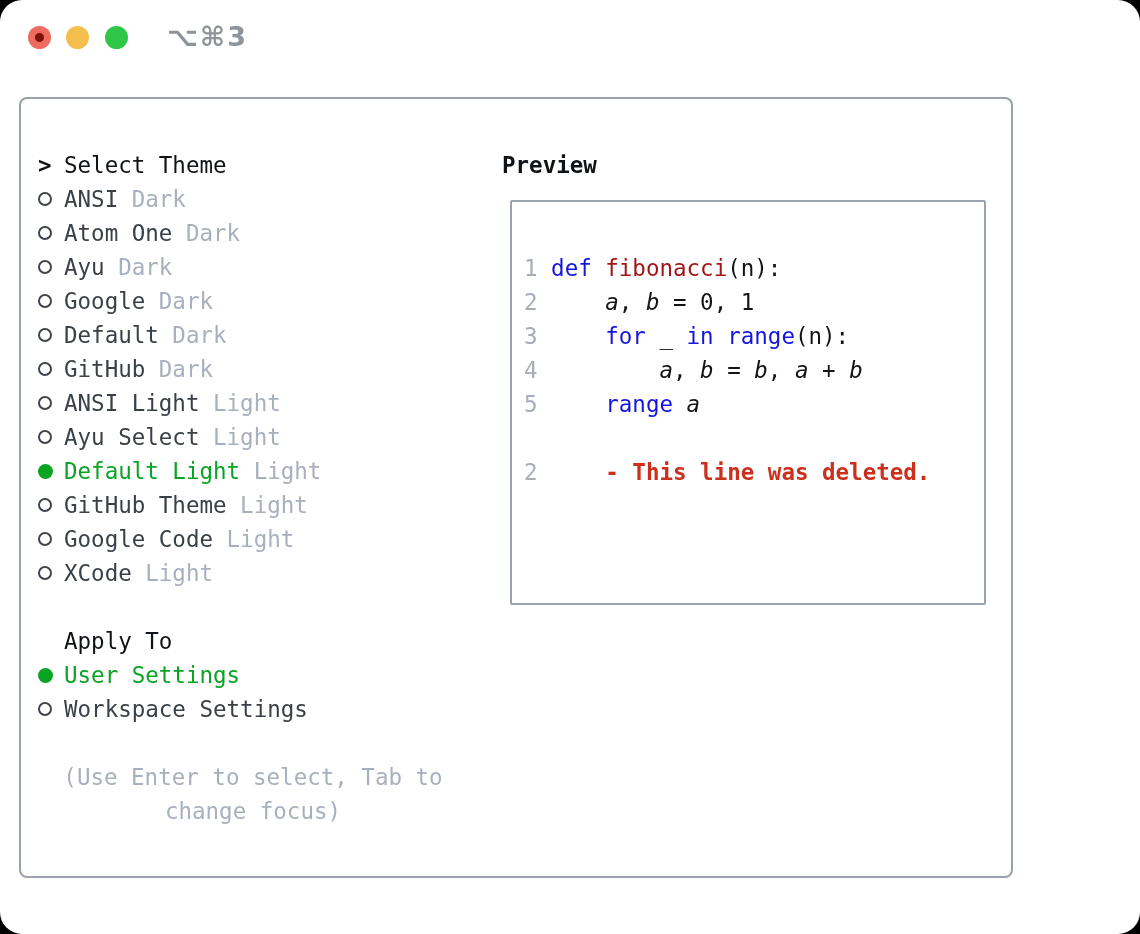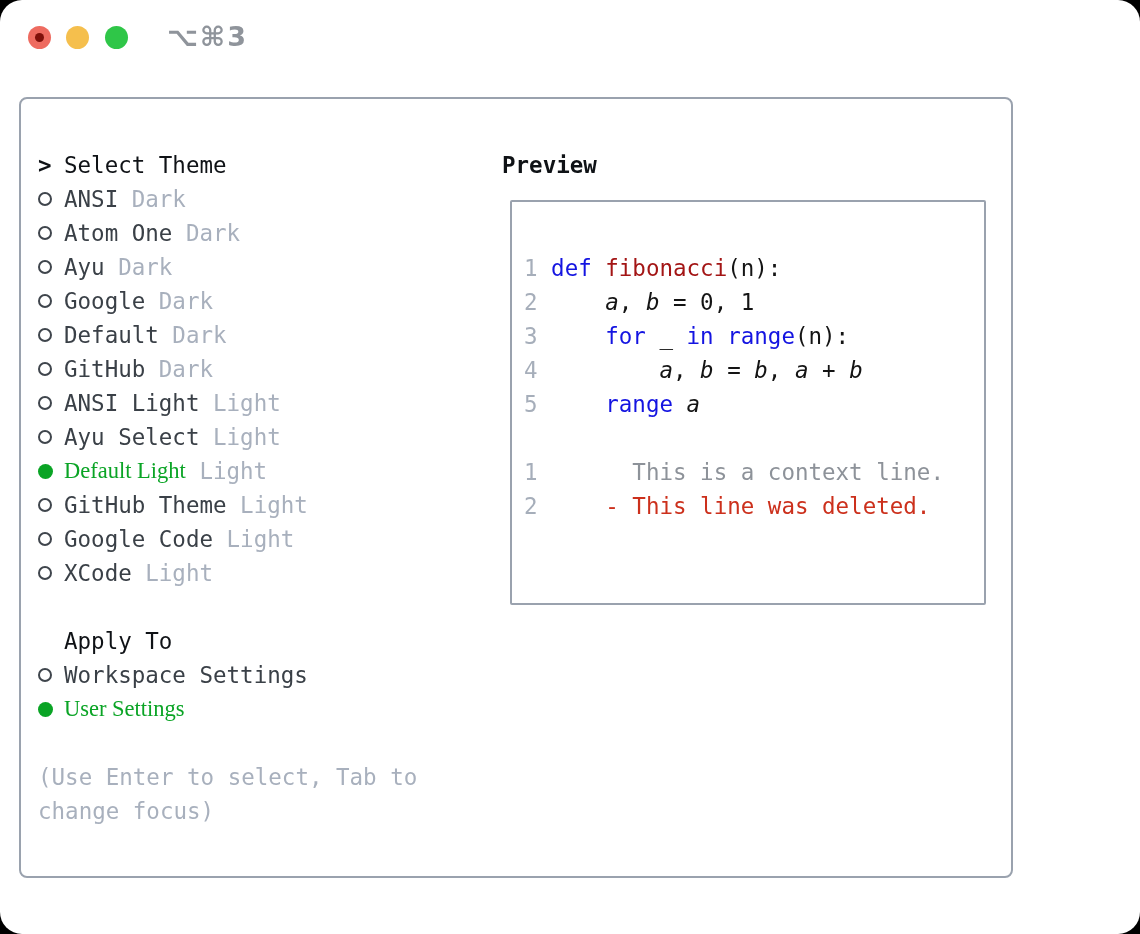--- a/index.html
+++ b/index.html
@@ -38,42 +38,42 @@
   .row { height:34px; display:flex; align-items:center; white-space:pre; }
   .marker { flex:0 0 26px; width:26px; display:flex; align-items:center; }
   .header-marker { font-weight:700; color:var(--c-header); }
   .header-label  { font-weight:400; color:var(--c-header); }
   .dot {
     width:14px; height:14px; border-radius:50%; box-sizing:border-box;
     border:2px solid #3f454c;
   }
   .dot.filled { width:15px; height:15px; border:none; background:var(--c-sel); }
   .label { color:var(--c-item); }
-  .label.selected { color:var(--c-sel);font-family:Liberation Serif, serif; }
+  .label.selected { color:var(--c-sel); }
   .suffix { color:var(--c-suffix); }
   .spacer { height:34px; }
-  .hint { width:430px; line-height:34px; color:var(--c-hint); white-space:normal; }
+  .hint { width:430px; line-height:34px; color:var(--c-hint); white-space:normal;text-align:center; }
   
   .preview-header {
     position:absolute; left:481px; top:49px; height:34px; line-height:34px;
     font-size:22.5px; font-weight:700; color:var(--c-header);
   }
   .preview-box {
     position:absolute; left:489px; top:101px; width:476px; height:405px;
     box-sizing:border-box; border:2px solid var(--c-border); border-radius:2px;
     padding:15px 0 12px 12px; overflow:hidden; background:#fff;
   }
   .code-line { height:34px; line-height:34px; white-space:pre; font-size:22.5px; color:var(--c-code); }
   .seg-num { color:var(--c-num); }
   .seg-kw  { color:var(--c-kw); }
   .seg-fn  { color:var(--c-fn); }
   .seg-d   { color:var(--c-code); }
   .seg-var { color:var(--c-code); font-style:italic; }
   .seg-ctx { color:var(--c-ctx); }
-  .seg-del { color:var(--c-del); }
+  .seg-del { color:var(--c-del);font-weight:bold; }
   .seg-add { color:var(--c-add); }
 </style>
 </head>
 <body>
 
 <div class="window">
 
   <div class="titlebar">
     <div class="tl tl-red">
       <span class="tl-dot"></span>
@@ -103,36 +103,35 @@
           <div class="row"><span class="marker"><span class="dot"></span></span><span class="label">GitHub Theme</span><span class="suffix"> Light</span></div>
           <div class="row"><span class="marker"><span class="dot"></span></span><span class="label">Google Code</span><span class="suffix"> Light</span></div>
           <div class="row"><span class="marker"><span class="dot"></span></span><span class="label">XCode</span><span class="suffix"> Light</span></div>
         </div>
       <div class="spacer"></div>
       <div class="row">
         <span class="marker"></span>
         <span class="header-label">Apply To</span>
       </div>
       <div id="apply-list">
+          <div class="row"><span class="marker"><span class="dot filled"></span></span><span class="label selected">User Settings</span></div>
           <div class="row"><span class="marker"><span class="dot"></span></span><span class="label">Workspace Settings</span></div>
-          <div class="row"><span class="marker"><span class="dot filled"></span></span><span class="label selected">User Settings</span></div>
         </div>
       <div class="spacer"></div>
       <div class="hint">(Use Enter to select, Tab to change focus)</div>
     </div>
 
     <div class="preview-header">Preview</div>
     <div class="preview-box">
       <div id="preview-lines">
           <div class="code-line"></div>
           <div class="code-line"><span class="seg-num">1</span><span class="seg-d"> </span><span class="seg-kw">def</span><span class="seg-d"> </span><span class="seg-fn">fibonacci</span><span class="seg-d">(n):</span></div>
           <div class="code-line"><span class="seg-num">2</span><span class="seg-d">     </span><span class="seg-var">a</span><span class="seg-d">, </span><span class="seg-var">b</span><span class="seg-d"> = 0, 1</span></div>
           <div class="code-line"><span class="seg-num">3</span><span class="seg-d">     </span><span class="seg-kw">for</span><span class="seg-d"> _ </span><span class="seg-kw">in</span><span class="seg-d"> </span><span class="seg-kw">range</span><span class="seg-d">(n):</span></div>
           <div class="code-line"><span class="seg-num">4</span><span class="seg-d">         </span><span class="seg-var">a</span><span class="seg-d">, </span><span class="seg-var">b</span><span class="seg-d"> = </span><span class="seg-var">b</span><span class="seg-d">, </span><span class="seg-var">a</span><span class="seg-d"> + </span><span class="seg-var">b</span></div>
           <div class="code-line"><span class="seg-num">5</span><span class="seg-d">     </span><span class="seg-kw">range</span><span class="seg-d"> </span><span class="seg-var">a</span></div>
           <div class="code-line"></div>
-          <div class="code-line"><span class="seg-num">1</span><span class="seg-ctx">       This is a context line.</span></div>
           <div class="code-line"><span class="seg-num">2</span><span class="seg-del">     - This line was deleted.</span></div>
         </div>
     </div>
 
   </div>
 </div>
 
 </body></html>

